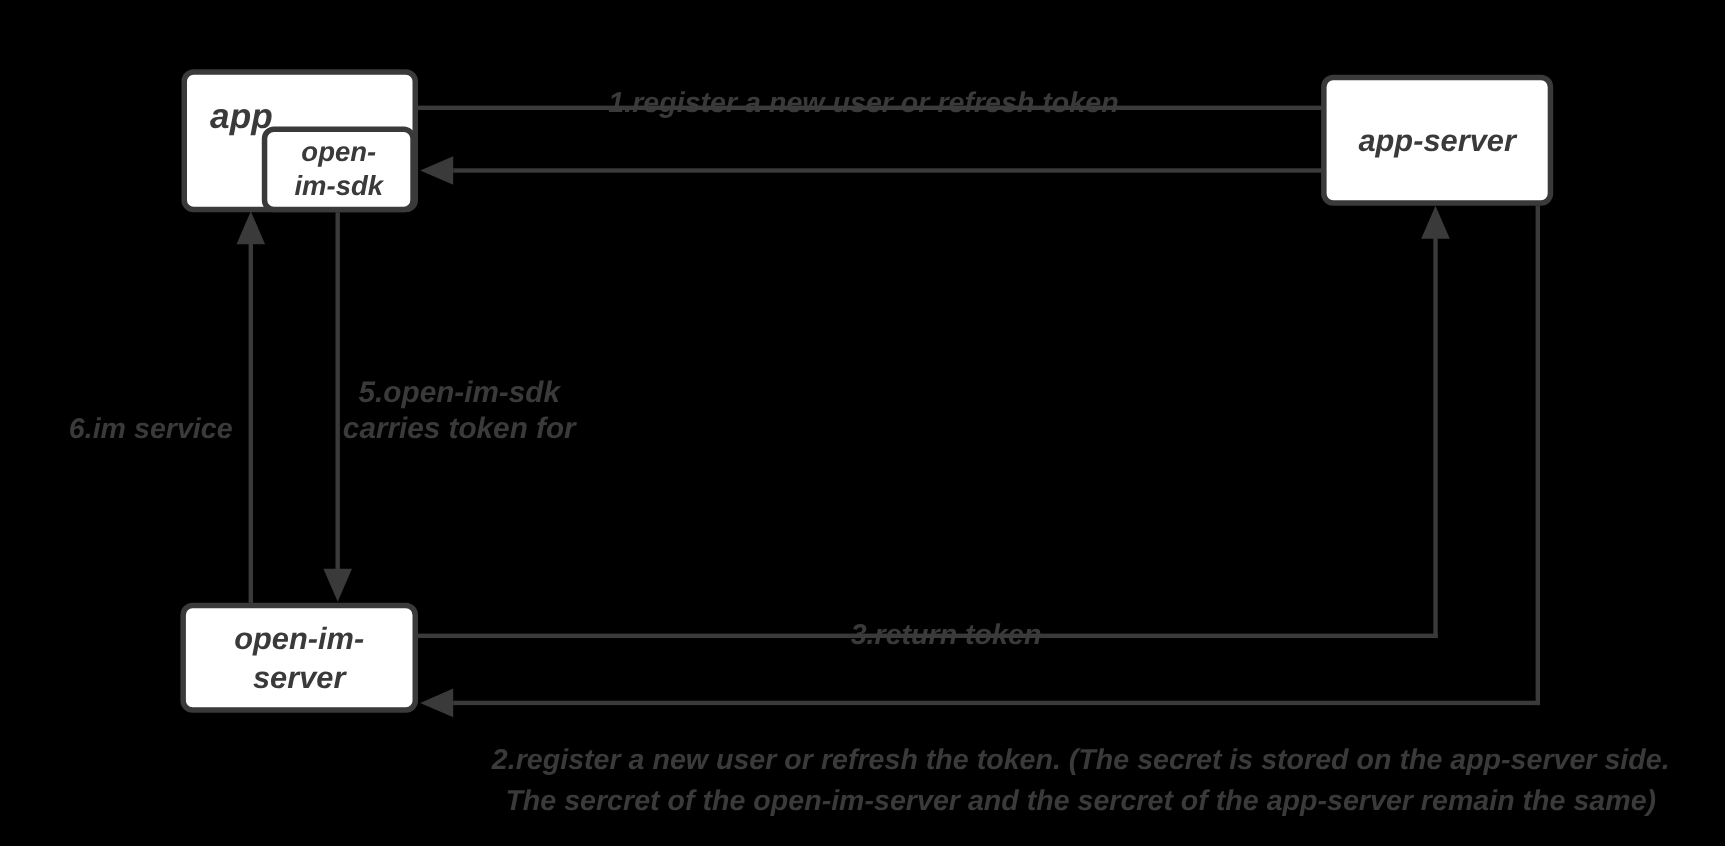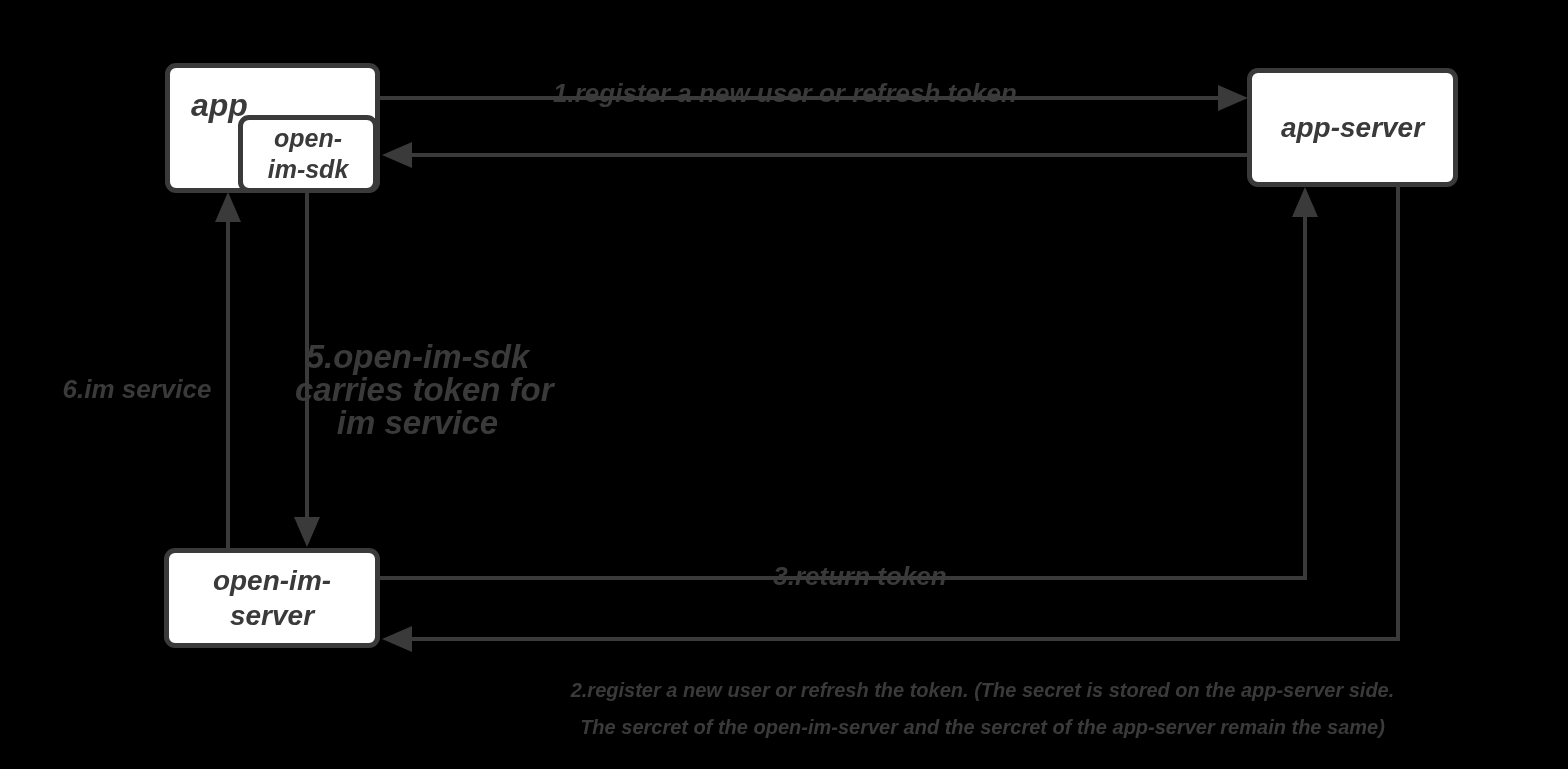--- a/index.html
+++ b/index.html
@@ -25,21 +25,21 @@
     color:var(--text);
     font-style:italic;
     font-weight:bold;
     z-index:2;
   }
   #node-app       { left:165px; top:63px;  width:215px; height:130px; }
   #node-app .node-label { position:absolute; left:21px; top:19px; font-size:32px;font-style:italic; }
   #node-sdk       { left:238px; top:115px; width:140px; height:78px;
                     display:flex; flex-direction:column; align-items:center; justify-content:center;
                     font-size:25px; line-height:31px; z-index:3; }
-  #node-app-server{ left:1247px; top:68px; width:211px; height:119px;
+  #node-app-server{ left:1201px; top:68px; width:211px; height:119px;
                     display:flex; align-items:center; justify-content:center; font-size:28px; }
   #node-im-server { left:164px; top:548px; width:216px; height:100px;
                     display:flex; flex-direction:column; align-items:center; justify-content:center;
                     font-size:28px; line-height:35px; }
   .hline, .vline { position:absolute; background:var(--stroke); z-index:1; }
   .ah { position:absolute; width:0; height:0; z-index:1; }
   .ah.right { border-top:13px solid transparent; border-bottom:13px solid transparent; border-left:30px solid var(--stroke); }
   .ah.left  { border-top:13px solid transparent; border-bottom:13px solid transparent; border-right:30px solid var(--stroke); }
   .ah.up    { border-left:13px solid transparent; border-right:13px solid transparent; border-bottom:30px solid var(--stroke); }
   .ah.down  { border-left:13px solid transparent; border-right:13px solid transparent; border-top:30px solid var(--stroke); }
@@ -64,23 +64,23 @@
     color:var(--text);
     font-style:italic;
     font-weight:bold;
     text-align:center;
     z-index:2;
     margin-top:18px;
   }
   .l1 { left:450px; top:60px;  width:670px;  font-size:26px; }
   .l4 { left:620px; top:168px; width:330px;  font-size:26px; }
   .l6 { left:37px;  top:356px; width:200px;  font-size:26px; }
-  .l5 { left:295px; top:322px; width:245px;  font-size:33px; line-height:33px; }
+  .l5 { left:295px; top:322px; width:245px;  font-size:27px; line-height:33px; }
   .l3 { left:700px; top:543px; width:320px;  font-size:26px; }
-  .l2 { left:400px; top:654px; width:1165px; font-size:20px; line-height:37px; }
+  .l2 { left:400px; top:654px; width:1165px; font-size:26px; line-height:37px; }
   .l2 div, .l5 div { white-space:nowrap; }
 </style>
 </head>
 <body>
 
 <div class="canvas">
 
   <div class="node" id="node-app">
     <span class="node-label">app</span>
   </div>
@@ -108,21 +108,20 @@
 
   <div class="vline e6-line"></div>
   <div class="ah up e6-head"></div>
   <div class="edge-label l6">6.im service</div>
 
   <div class="vline e5-line"></div>
   <div class="ah down e5-head"></div>
   <div class="edge-label l5">
     <div>5.open-im-sdk</div>
     <div>carries token for</div>
-    <div>im service</div>
   </div>
 
   <div class="hline e3-hline"></div>
   <div class="vline e3-vline"></div>
   <div class="ah up e3-head"></div>
   <div class="edge-label l3">3.return token</div>
 
   <div class="vline e2-vline"></div>
   <div class="hline e2-hline"></div>
   <div class="ah left e2-head"></div>

